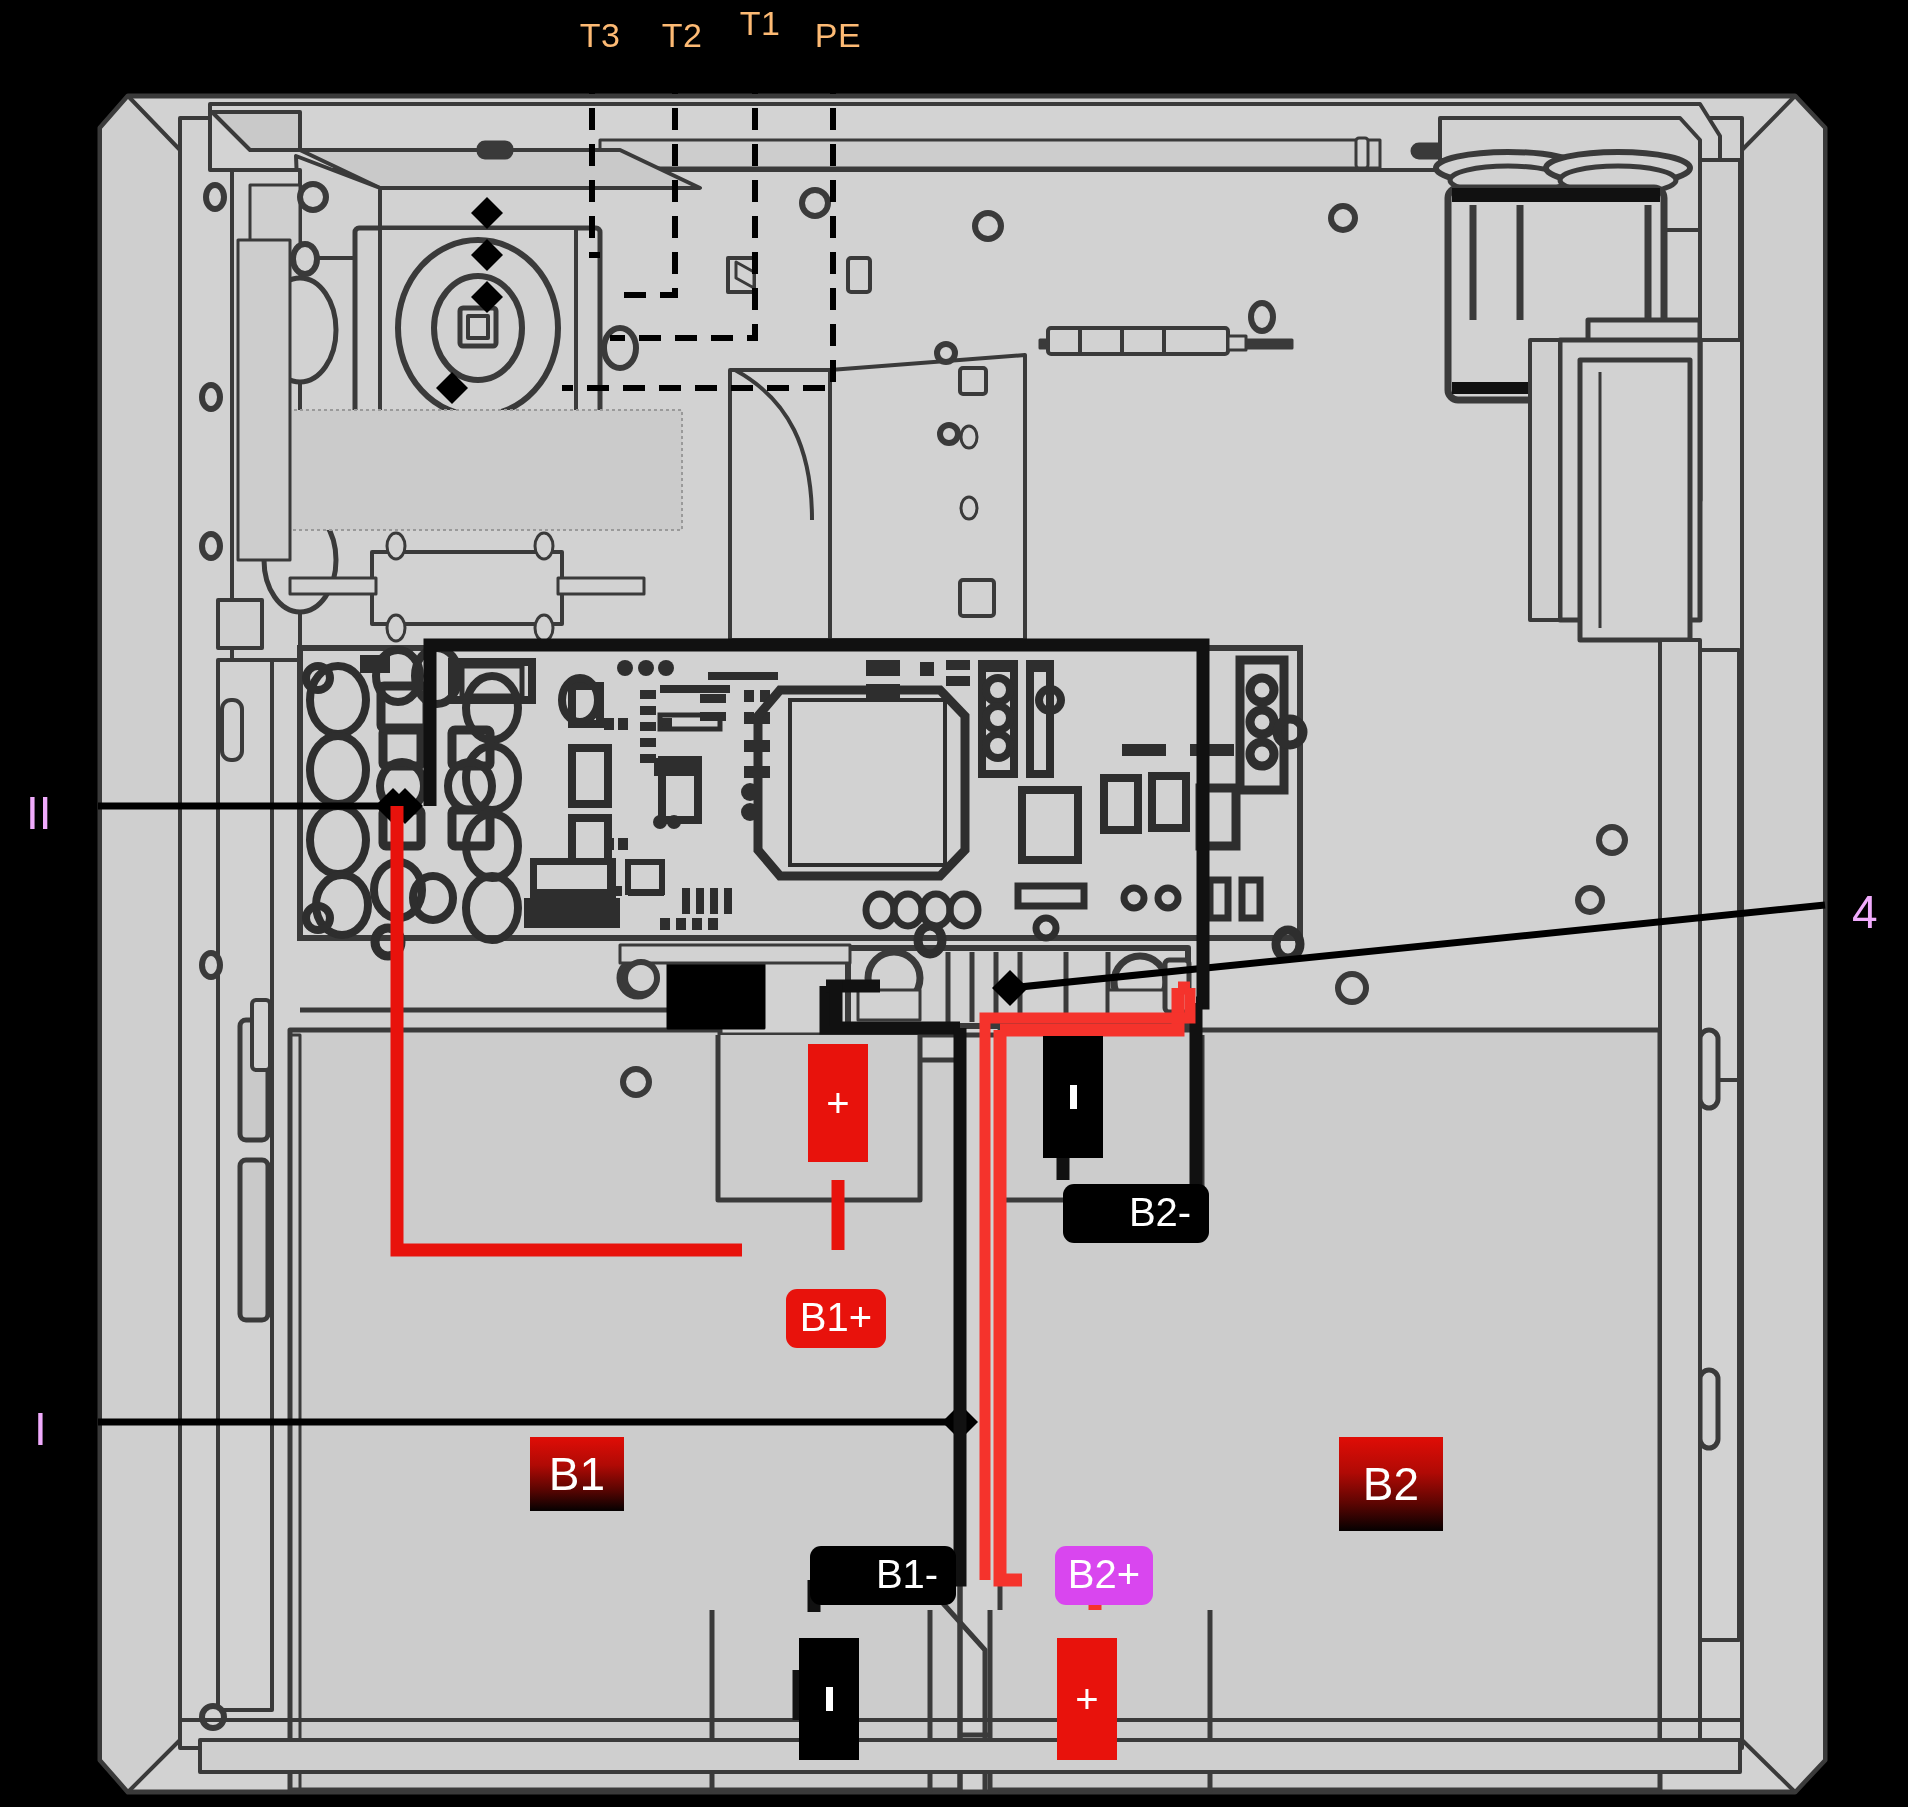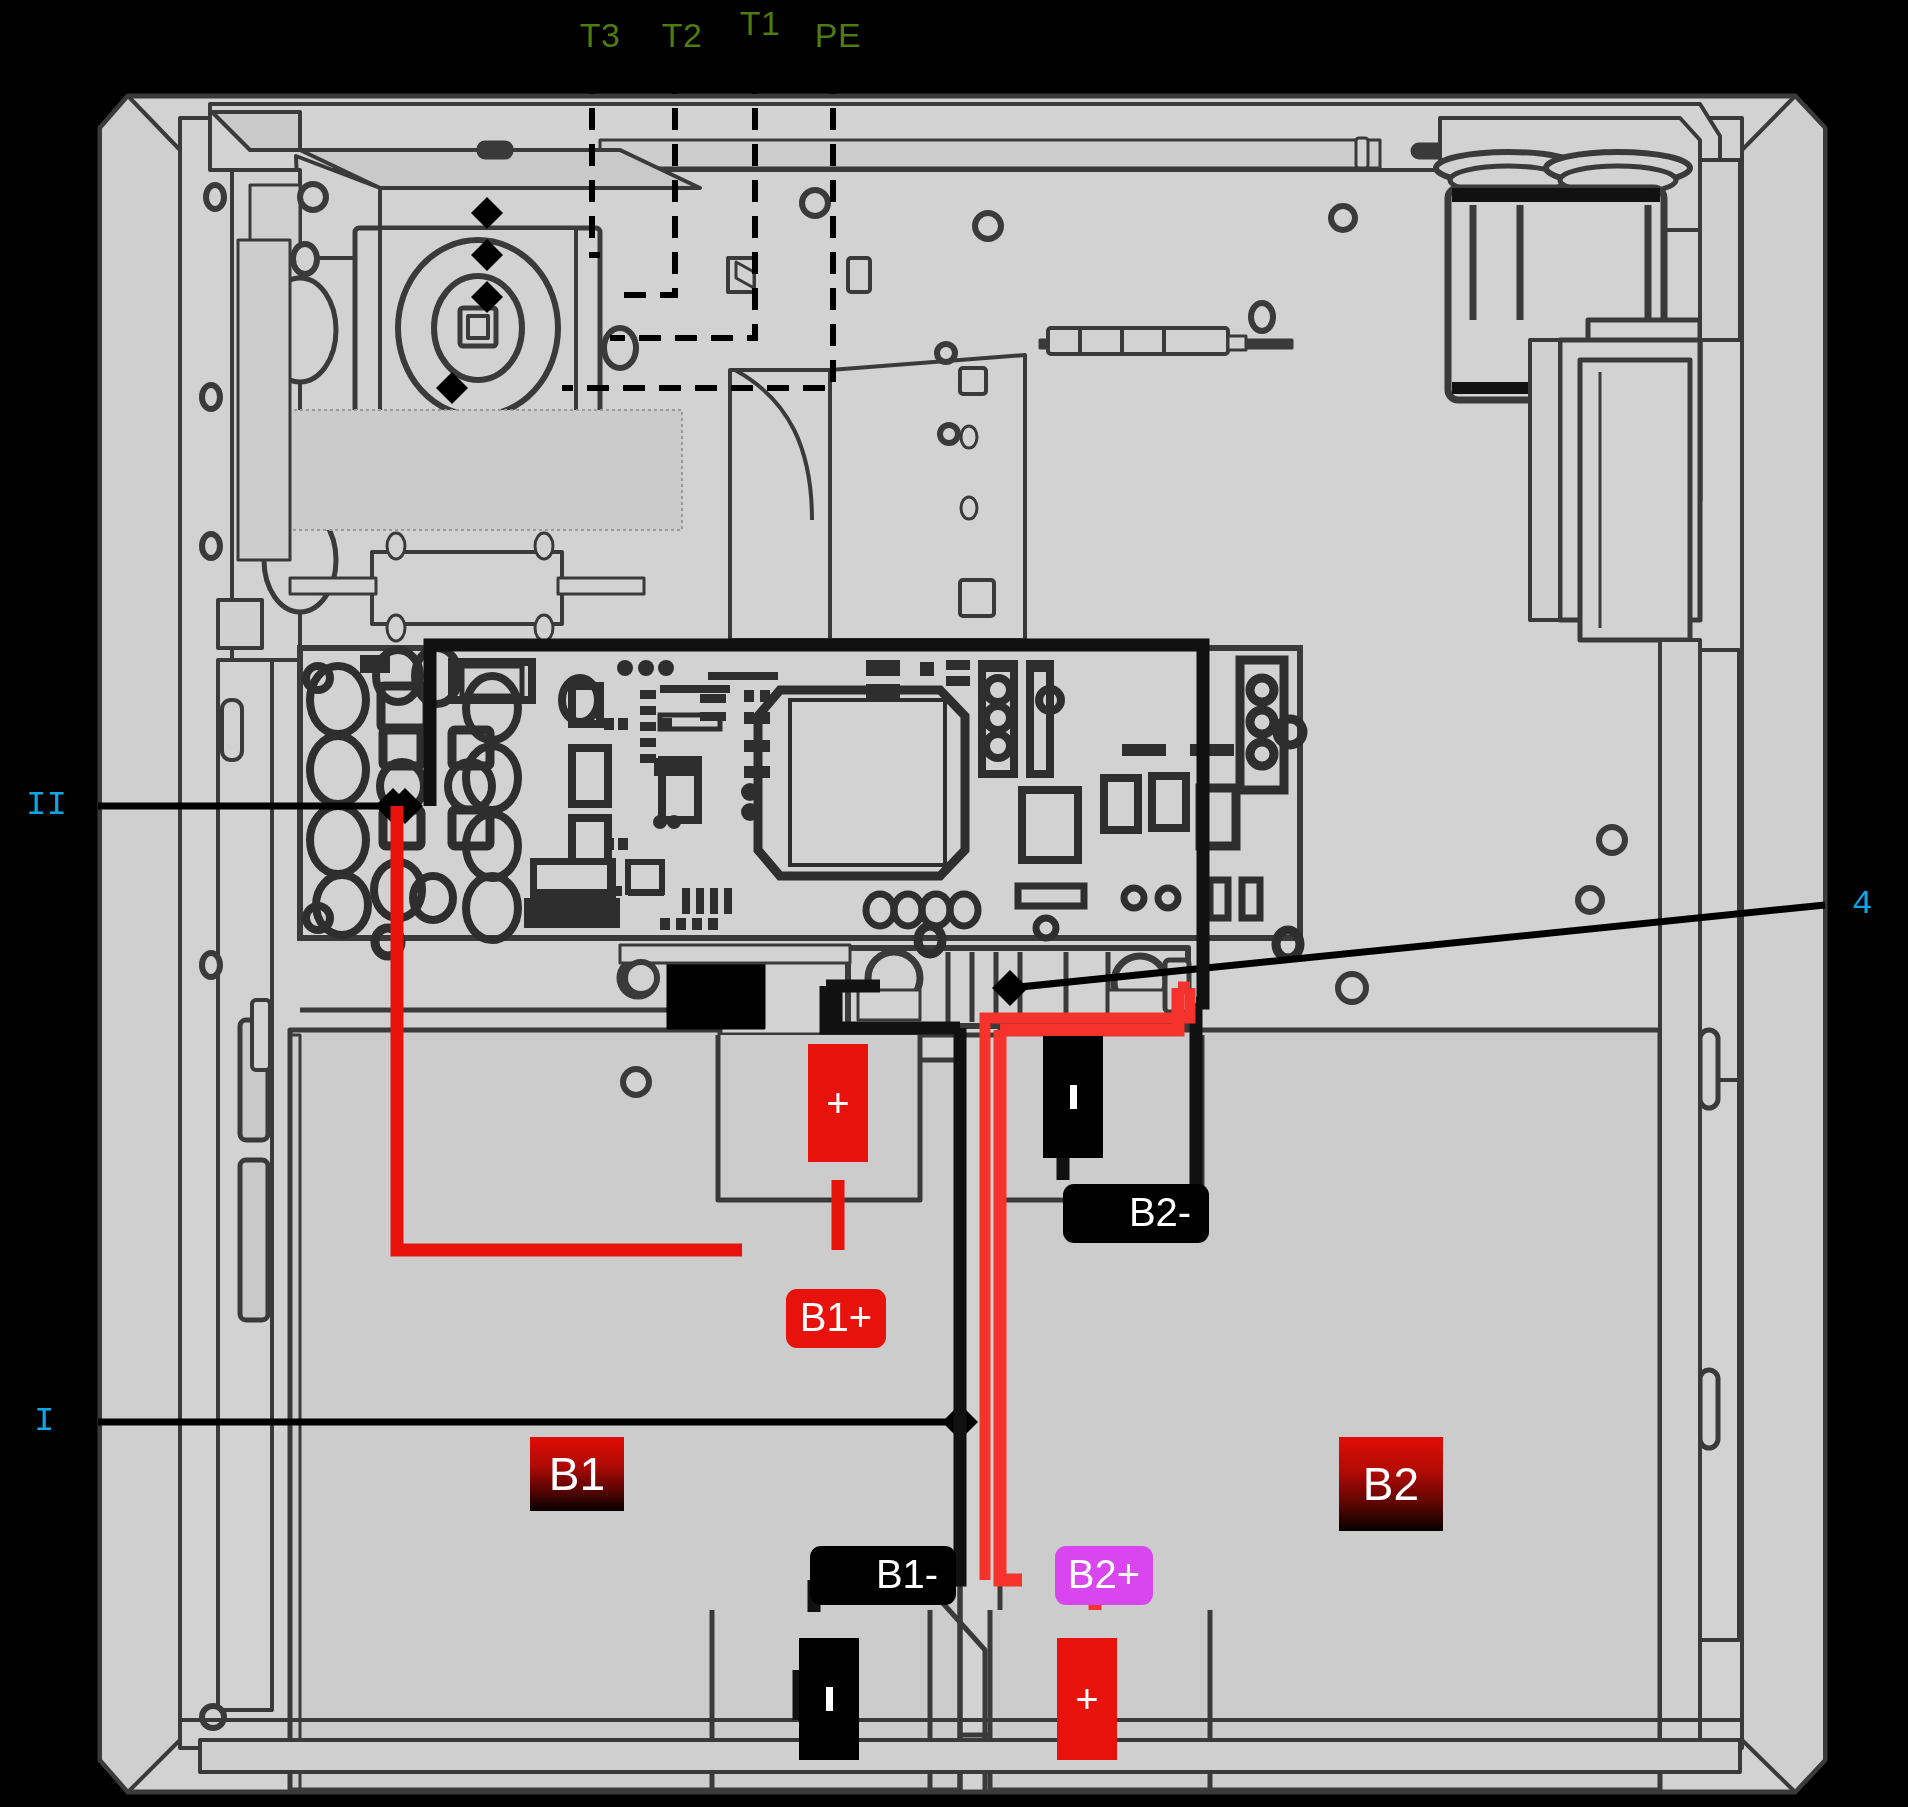--- a/index.html
+++ b/index.html
@@ -1,24 +1,24 @@
 <!DOCTYPE html>
 <html><head>
 <meta charset="utf-8">
 <style>
   html,body{margin:0;padding:0;background:#000;}
   body{width:1908px;height:1807px;overflow:hidden;font-family:"Liberation Sans",sans-serif;}
   #stage{position:relative;width:1908px;height:1807px;background:#000;}
   svg.layer{position:absolute;left:0;top:0;width:1908px;height:1807px;}
   .toplabel{
-    position:absolute;color:#4d7c0f;font-size:34px;font-family:"Liberation Sans",sans-serif;
+    position:absolute;color:#fdba74;font-size:34px;font-family:"Liberation Sans",sans-serif;
     text-align:center;letter-spacing:0.5px;
   }
   .sidelabel{
-    position:absolute;color:#0ea5e9;font-size:34px;font-family:Liberation Mono, monospace;
+    position:absolute;color:#f0abfc;font-size:46px;font-family:Liberation Sans, sans-serif;
   }
   .tag{
     position:absolute;display:flex;align-items:center;justify-content:center;
     color:#fff;font-size:40px;border-radius:11px;font-family:"Liberation Sans",sans-serif;
     line-height:1;padding-bottom:3px;
   }
   .tag.red{background:#e8120c;}
   .tag.redlight{background:#d946ef;}
   .tag.black{background:#000;padding-left:48px;}
   .battbox{

